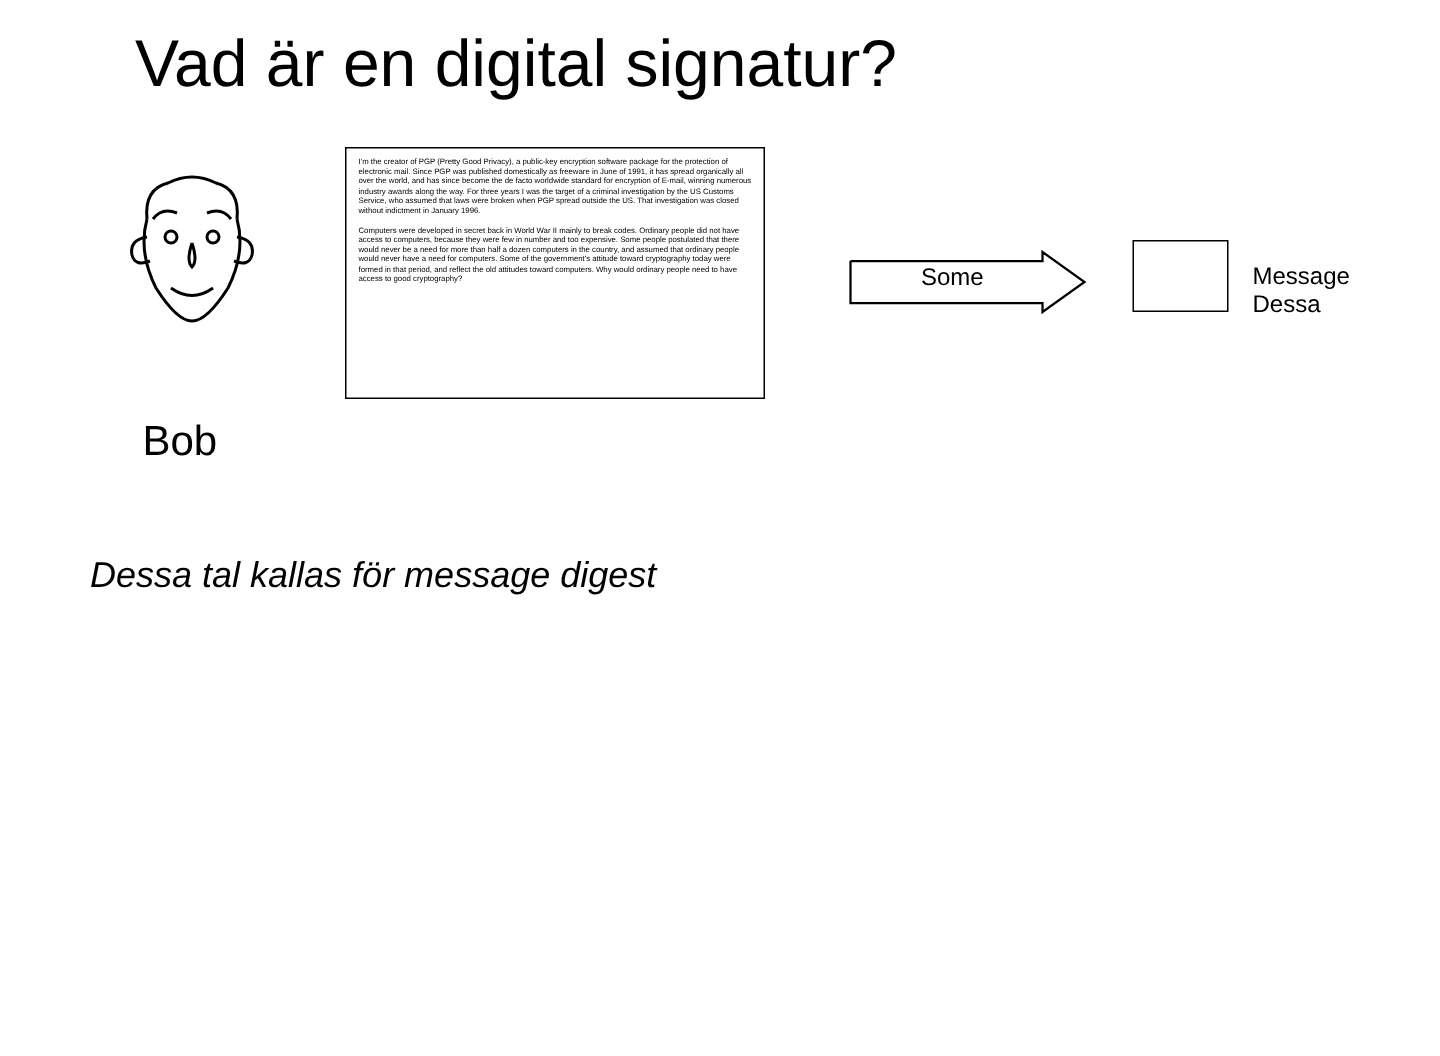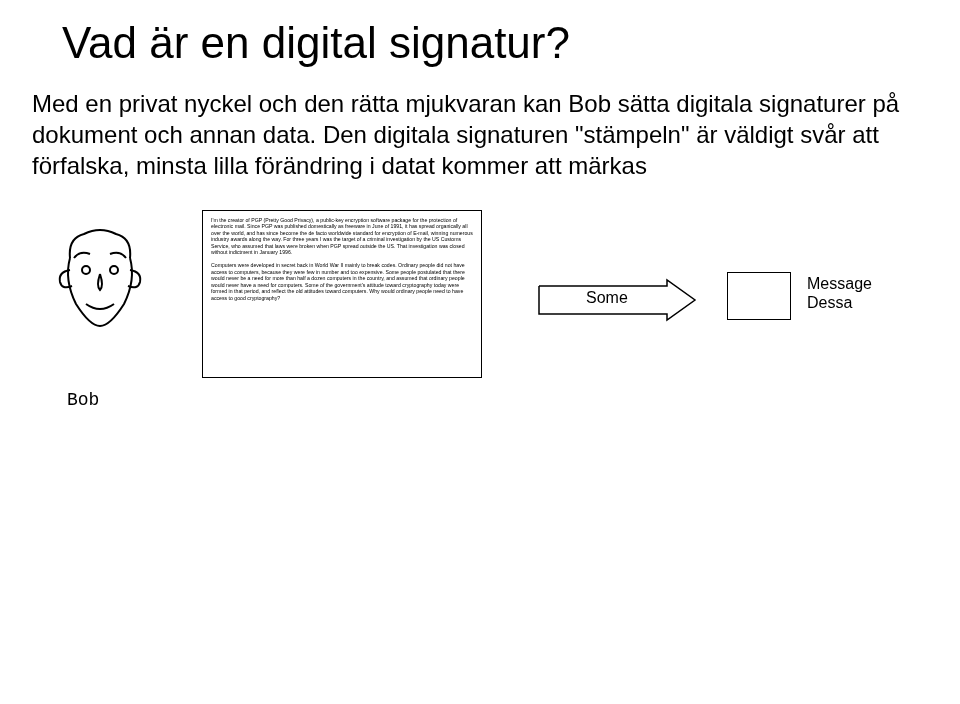--- a/index.html
+++ b/index.html
@@ -6,21 +6,21 @@
     margin: 0;
     padding: 0;
     width: 960px;
     height: 704px;
     background: #ffffff;
     font-family: Arial, Helvetica, sans-serif;
     color: #000;
     overflow: hidden;
   }
   .page {
-    padding: 18px 50px 0 32px;
+    padding: 18px 50px 0 60px;
   }
   .title {
     font-size: 44px;
     font-weight: 400;
     margin: 0 0 20px 30px;
   }
   .para {
     font-size: 24px;
     line-height: 1.3;
     margin: 0 0 2px 0;
@@ -66,44 +66,42 @@
     left: 695px;
     top: 72px;
     width: 62px;
     height: 46px;
     border: 1px solid #000;
     background: #fff;
   }
   .digest-label {
     position: absolute;
     left: 775px;
-    top: 74px;
+    top: 87px;
     font-size: 16px;
     line-height: 1.2;
   }
   .bob-label {
     position: absolute;
     left: 35px;
     top: 190px;
-    font-size: 18px;
-    font-family: Liberation Mono, monospace;
+    font-size: 28px;
   }
   .para2 {
     font-size: 24px;
     line-height: 1.3;
     margin: 0 0 2px 0;
     font-style: italic;
   }
 </style>
 </head>
 <body>
 
 <div class="page">
   <h1 class="title">Vad är en digital signatur?</h1>
-  <p class="para">Med en privat nyckel och den rätta mjukvaran kan Bob sätta digitala signaturer på dokument och annan data. Den digitala signaturen "stämpeln" är väldigt svår att förfalska, minsta lilla förändring i datat kommer att märkas</p>
 
   <div class="diagram">
 
     <svg class="face" width="100" height="120" viewBox="0 0 100 120">
       <g stroke="#000" stroke-width="2" fill="none">
         <path d="M20 38 Q18 18 34 14 Q50 6 66 14 Q82 18 80 38"></path>
         <path d="M20 38 Q14 60 26 84 Q40 106 50 106 Q60 106 74 84 Q86 60 80 38"></path>
         <path d="M24 38 Q30 30 40 34"></path>
         <path d="M60 34 Q70 30 76 38"></path>
         <circle cx="36" cy="50" r="4"></circle>
@@ -130,13 +128,14 @@
 
     <div class="digest-box"></div>
     <div class="digest-label">
       <span>Message</span><br>
       <span>Dessa</span>
     </div>
 
     <div class="bob-label">Bob</div>
   </div>
 
+  <p class="para2">Dessa tal kallas för message digest</p>
 </div>
 
 </body></html>

